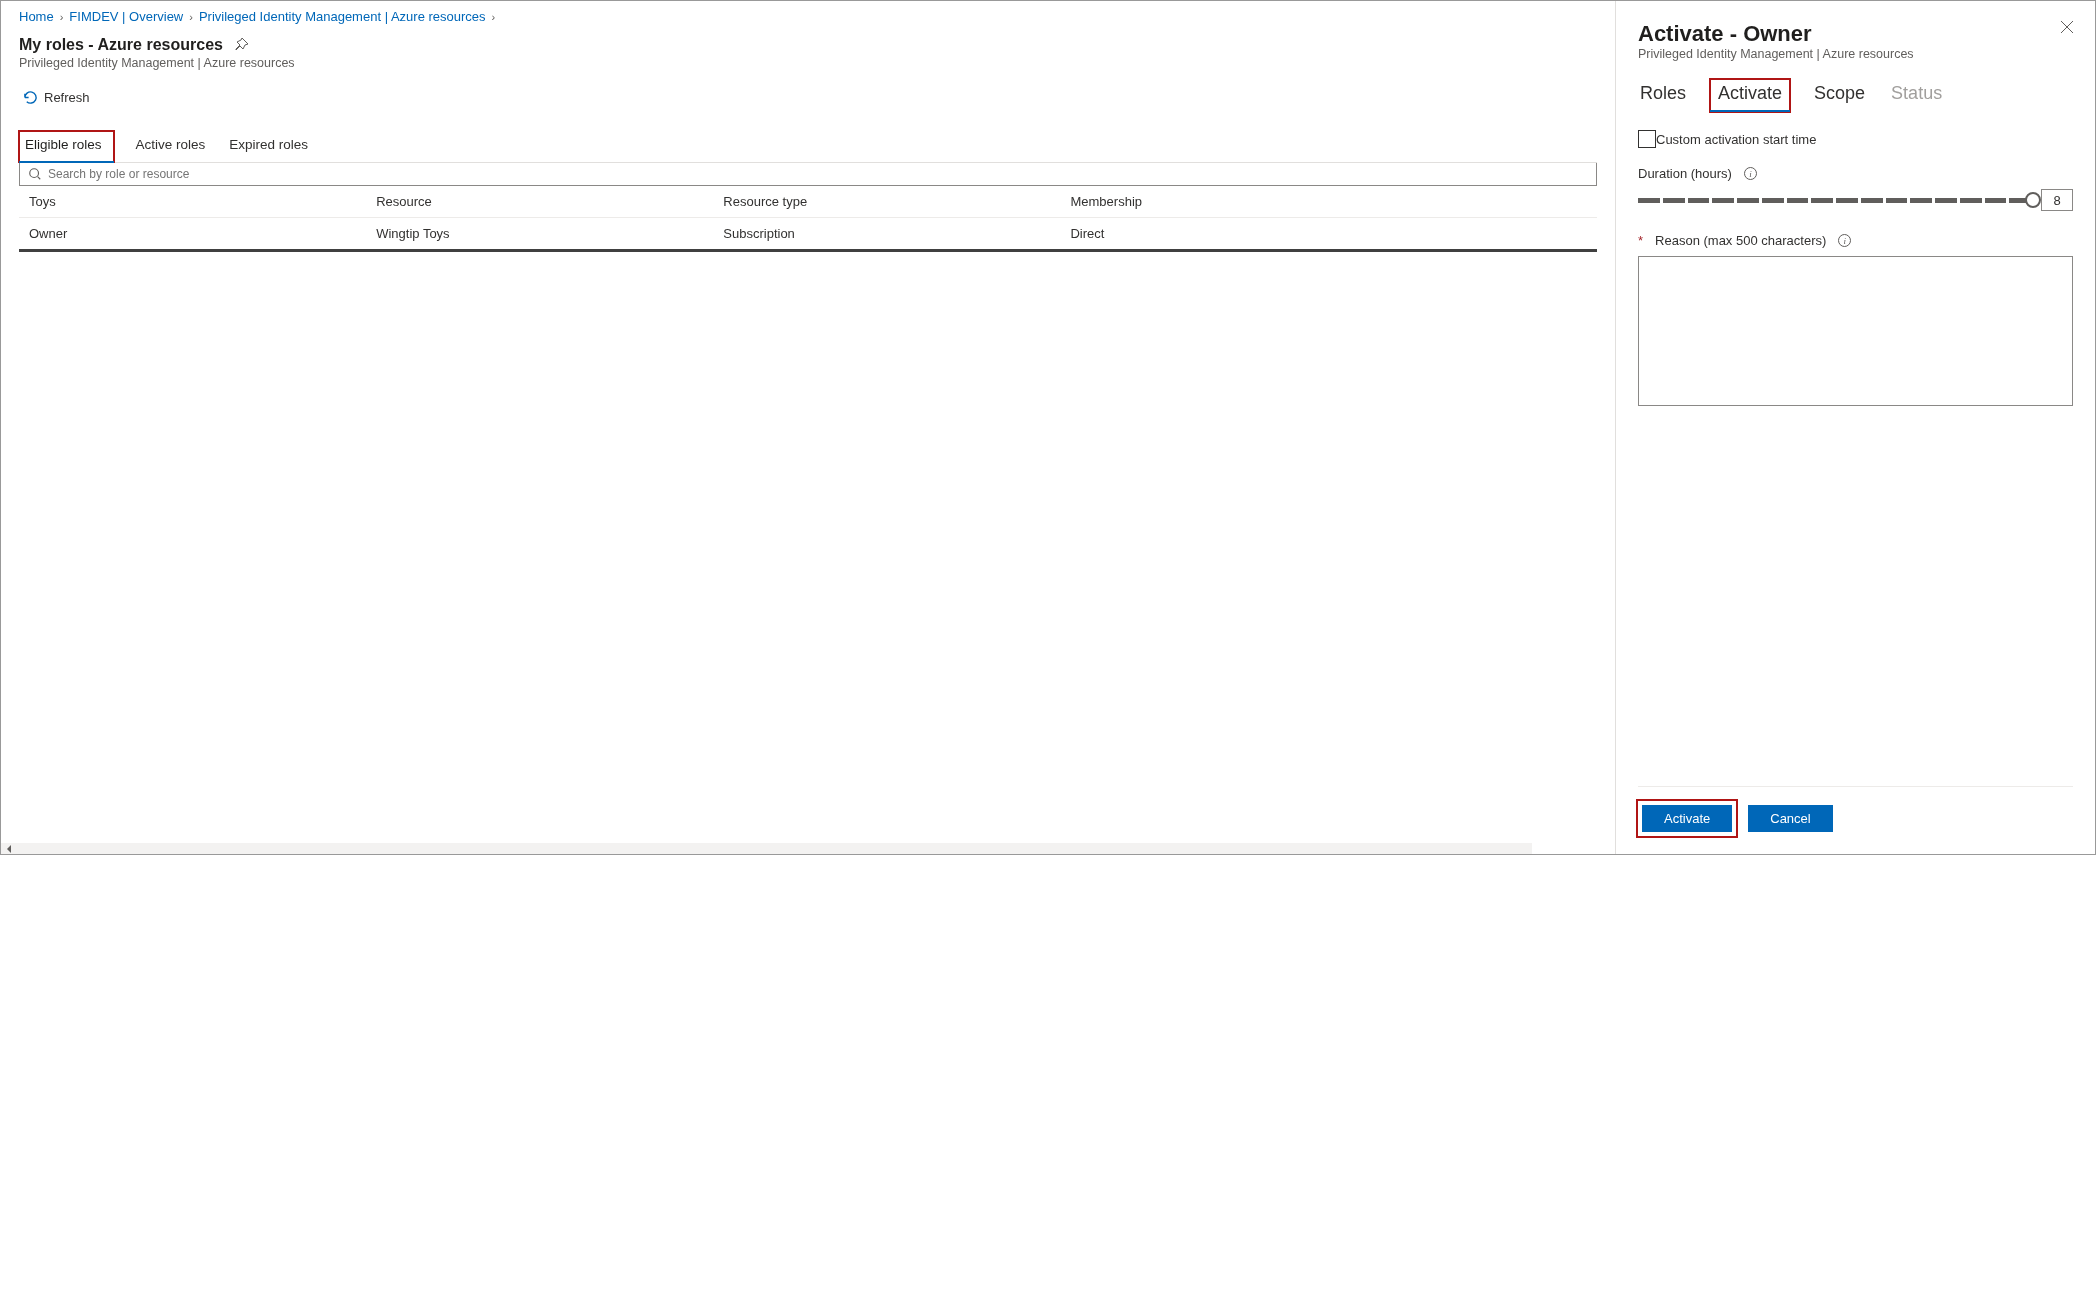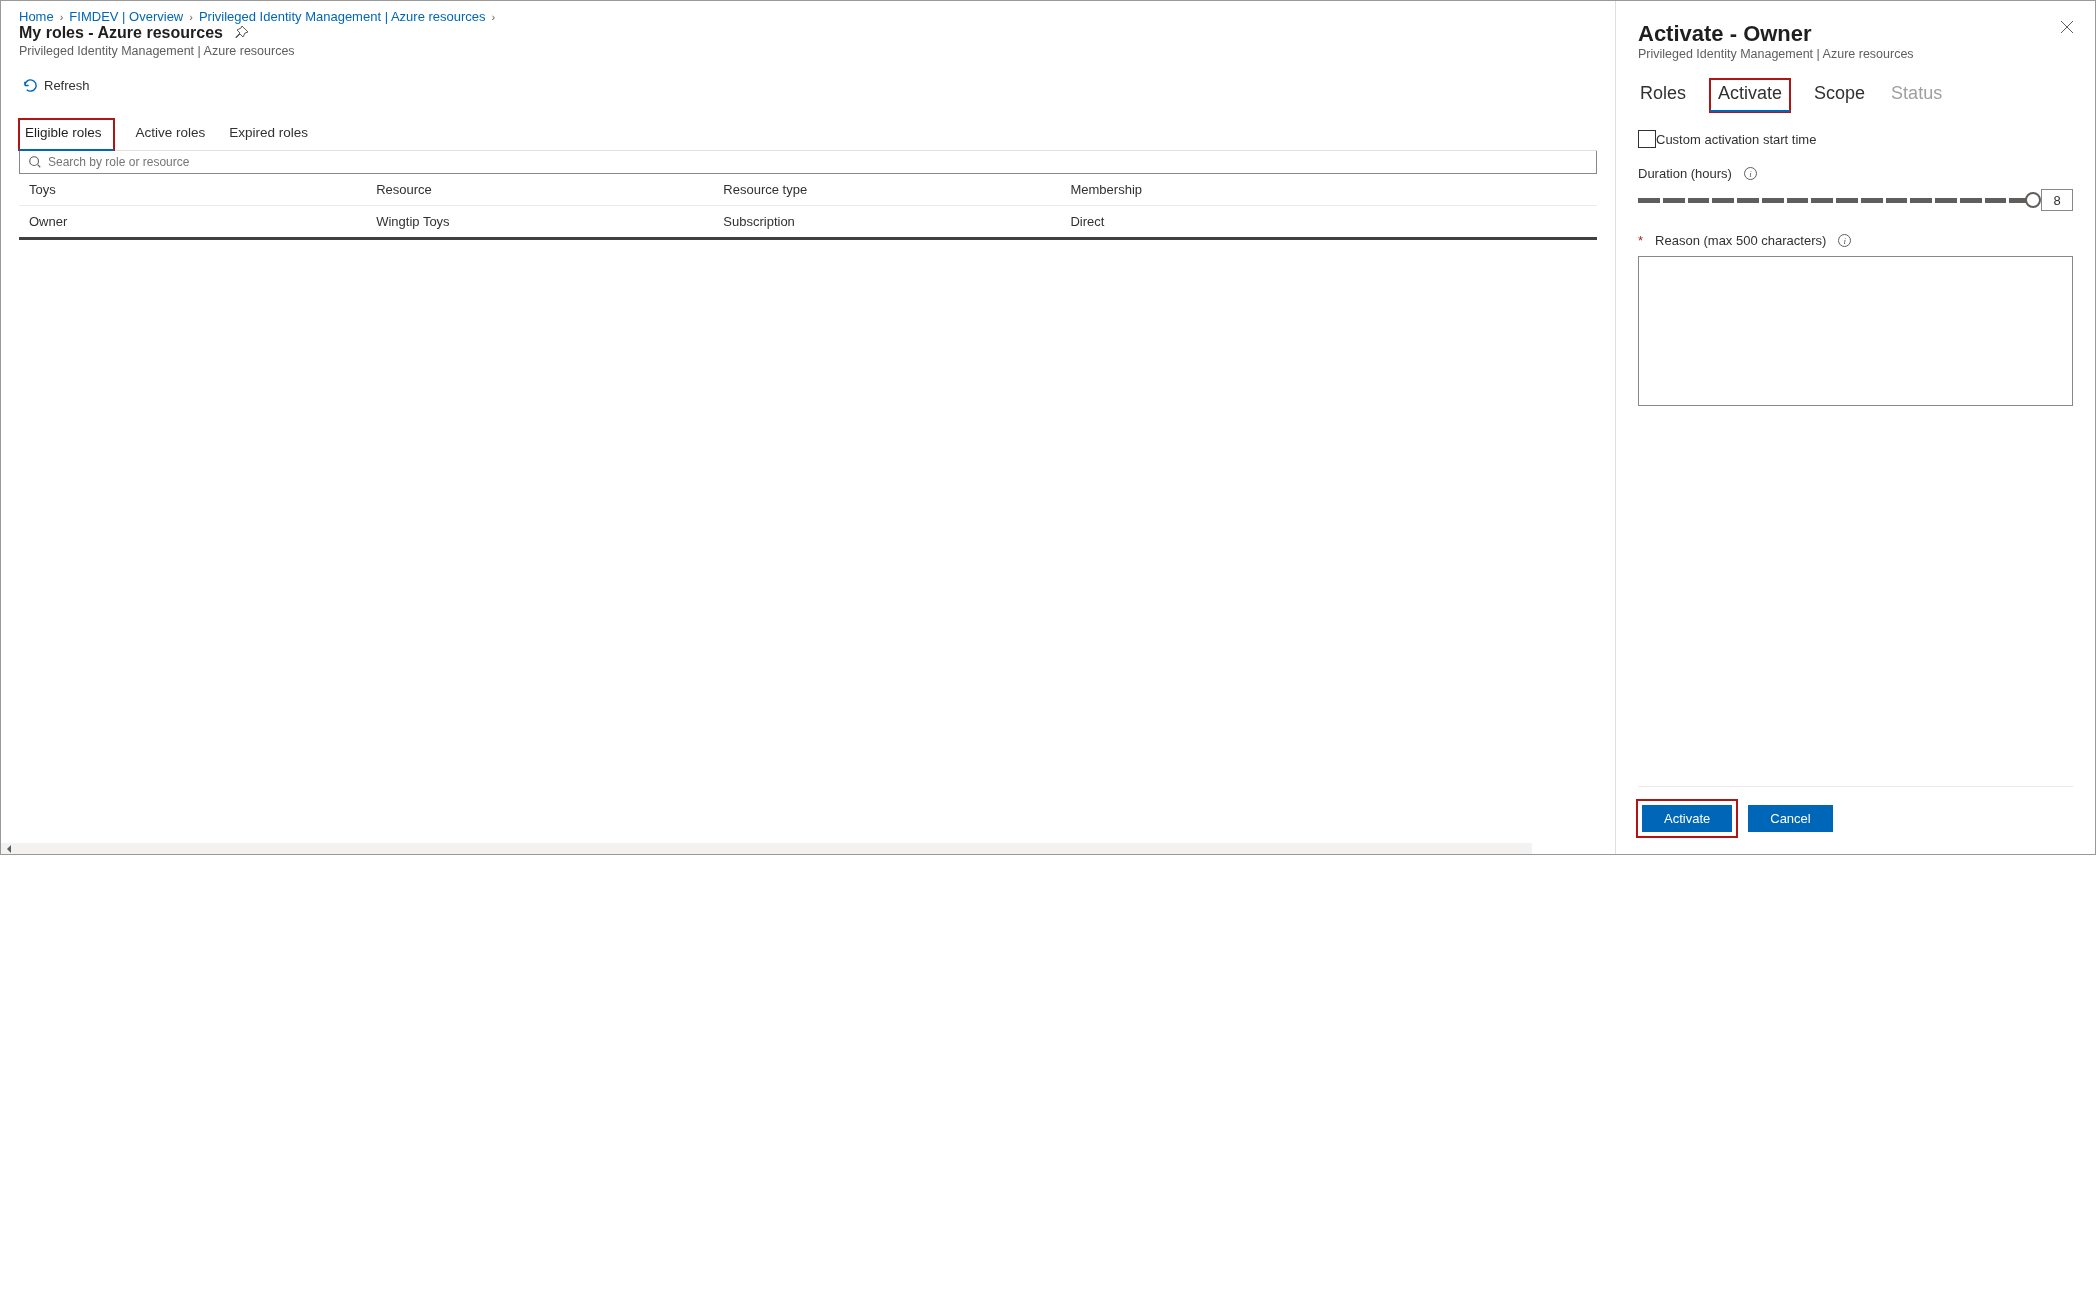--- a/index.html
+++ b/index.html
@@ -18,21 +18,21 @@
     }
     .main-panel {
       flex: 1;
       padding: 8px 18px 0 18px;
       overflow: hidden;
       position: relative;
     }
     .breadcrumb {
       font-size: 13px;
       color: #605e5c;
-      margin-bottom: 0;
+      margin-bottom: 12px;
       display: flex;
       align-items: center;
       gap: 6px;
       flex-wrap: wrap;
     }
     .breadcrumb a { color: #0067b8; text-decoration: none; }
     .breadcrumb .chev { color: #605e5c; font-size: 11px; }
     .page-title-row {
       display: flex;
       align-items: center;

